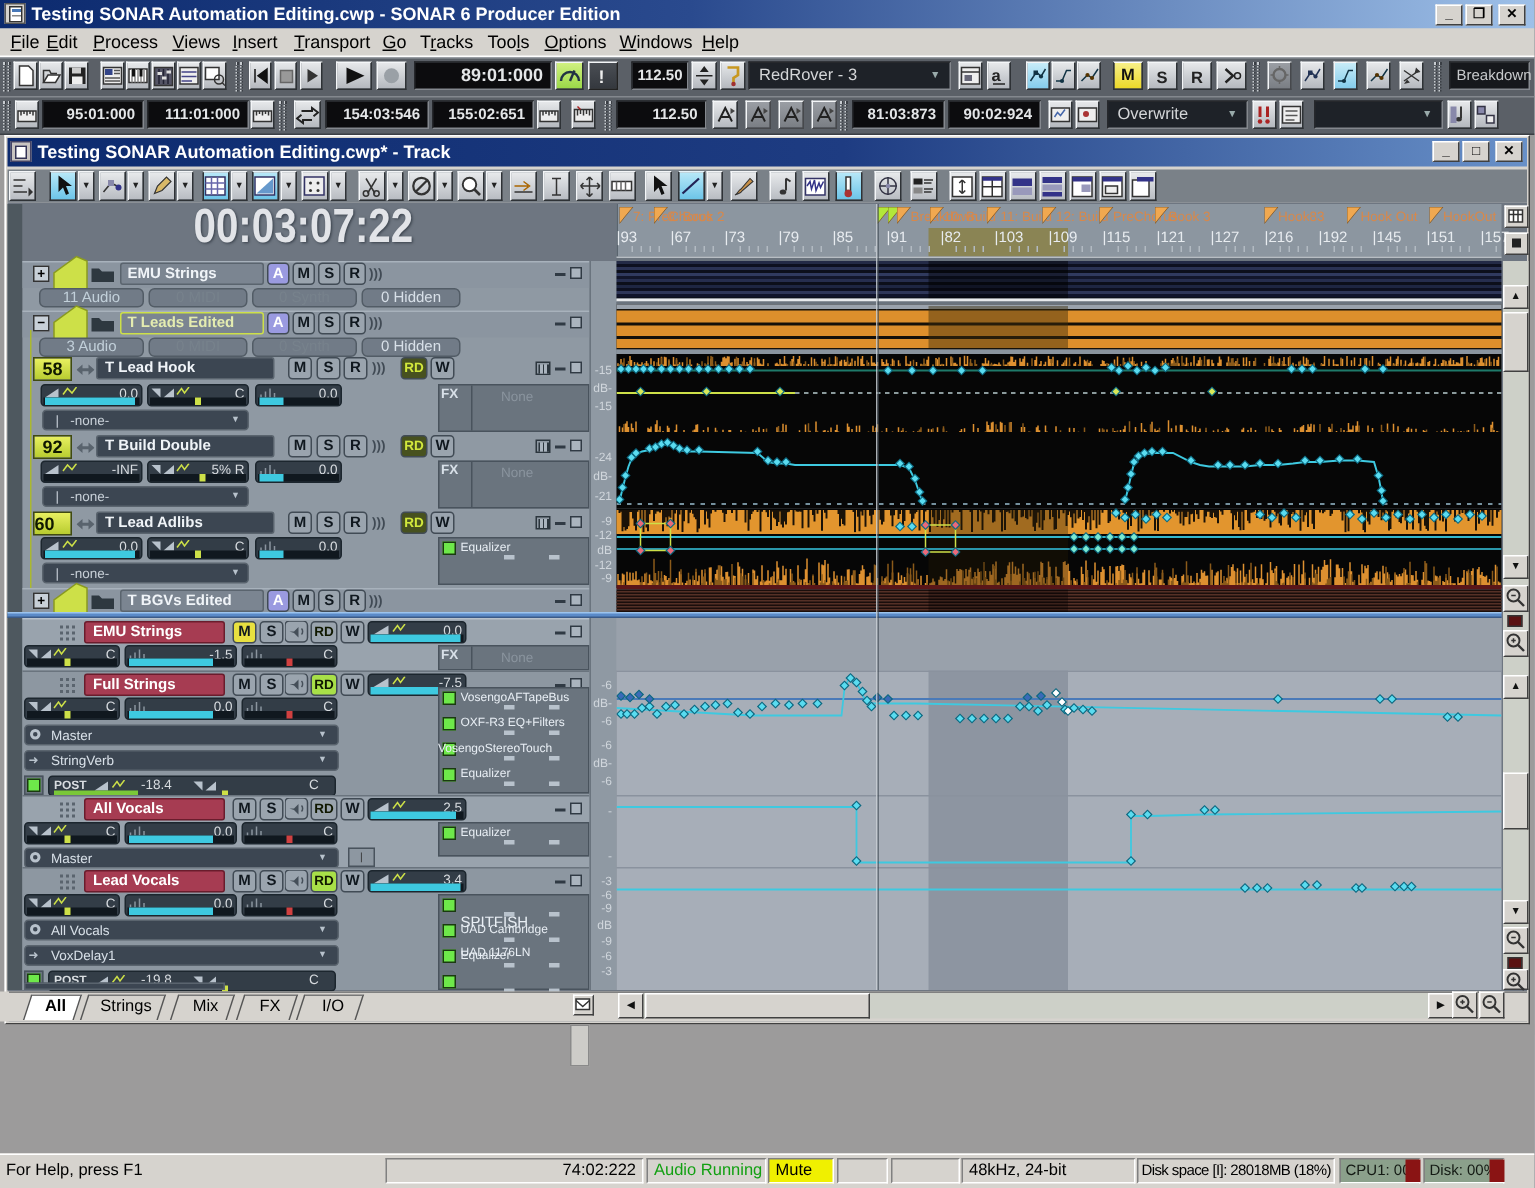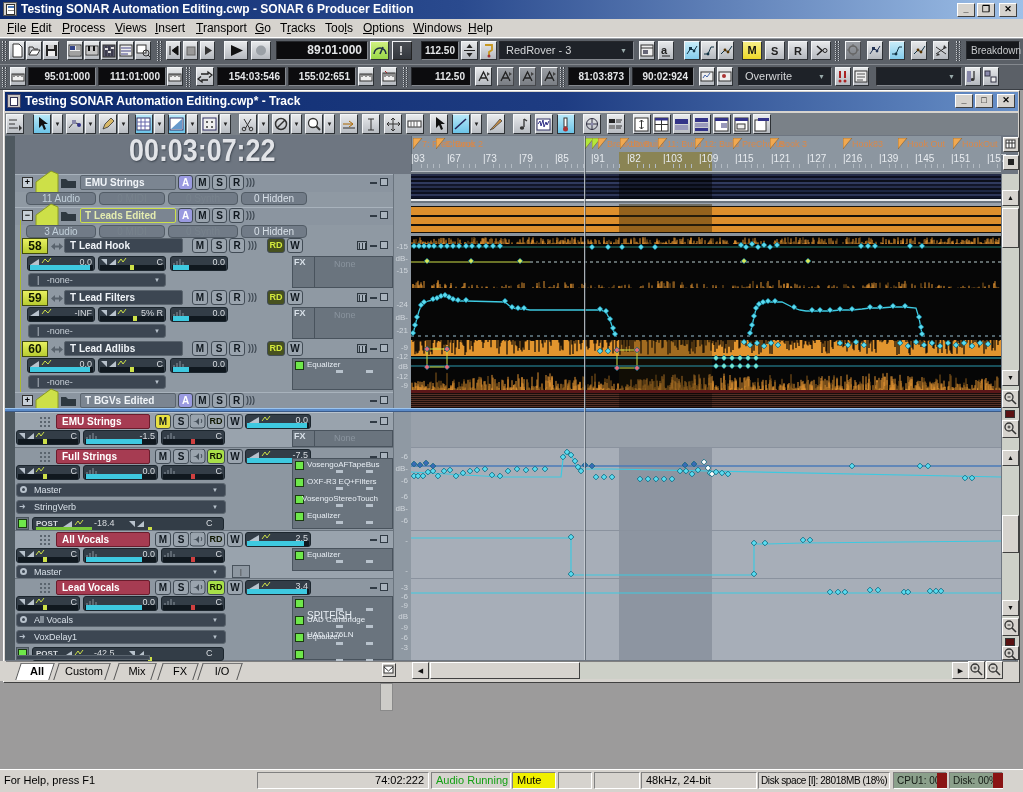--- a/index.html
+++ b/index.html
@@ -645,21 +645,21 @@
 <div style="left:807px;top:153px;width:34px;height:12px;color:#e8ecf0;font-size:10px;white-space:nowrap">|127</div>
 <div style="left:817px;top:164px;width:1px;height:4px;background:#b2bac2"></div>
 <div style="left:823px;top:164px;width:1px;height:4px;background:#b2bac2"></div>
 <div style="left:829px;top:164px;width:1px;height:4px;background:#b2bac2"></div>
 <div style="left:835px;top:164px;width:1px;height:4px;background:#b2bac2"></div>
 <div style="left:843px;top:153px;width:34px;height:12px;color:#e8ecf0;font-size:10px;white-space:nowrap">|216</div>
 <div style="left:853px;top:164px;width:1px;height:4px;background:#b2bac2"></div>
 <div style="left:859px;top:164px;width:1px;height:4px;background:#b2bac2"></div>
 <div style="left:865px;top:164px;width:1px;height:4px;background:#b2bac2"></div>
 <div style="left:871px;top:164px;width:1px;height:4px;background:#b2bac2"></div>
-<div style="left:879px;top:153px;width:34px;height:12px;color:#e8ecf0;font-size:10px;white-space:nowrap">|139</div>
+<div style="left:879px;top:153px;width:34px;height:12px;color:#e8ecf0;font-size:10px;white-space:nowrap">|192</div>
 <div style="left:889px;top:164px;width:1px;height:4px;background:#b2bac2"></div>
 <div style="left:895px;top:164px;width:1px;height:4px;background:#b2bac2"></div>
 <div style="left:901px;top:164px;width:1px;height:4px;background:#b2bac2"></div>
 <div style="left:907px;top:164px;width:1px;height:4px;background:#b2bac2"></div>
 <div style="left:915px;top:153px;width:34px;height:12px;color:#e8ecf0;font-size:10px;white-space:nowrap">|145</div>
 <div style="left:925px;top:164px;width:1px;height:4px;background:#b2bac2"></div>
 <div style="left:931px;top:164px;width:1px;height:4px;background:#b2bac2"></div>
 <div style="left:937px;top:164px;width:1px;height:4px;background:#b2bac2"></div>
 <div style="left:943px;top:164px;width:1px;height:4px;background:#b2bac2"></div>
 <div style="left:951px;top:153px;width:34px;height:12px;color:#e8ecf0;font-size:10px;white-space:nowrap">|151</div>
@@ -766,25 +766,25 @@
   </svg>
 <div style="left:196px;top:258px;width:29px;height:9px;color:#d8dce0;font-size:9px;text-align:right;line-height:9px">0.0</div>
 <div style="left:172px;top:265px;width:54px;height:5px;background:#10181f"></div>
 <div style="left:173px;top:265px;width:16px;height:5px;background:#3ec9e0"></div>
 <div style="left:28px;top:273px;width:138px;height:14px;background:#3c4652;border:1px solid #5a646e;border-radius:3px;color:#c8d0d8;font-size:9px;line-height:12px;padding-left:8px">|&nbsp;&nbsp;&nbsp;-none-</div>
 <div style="left:154px;top:277px;width:8px;height:7px;color:#b8c2cc;font-size:6px">▼</div>
 <div style="left:292px;top:256px;width:101px;height:32px;background:#6a747e;border:1px solid #49535d"></div>
 <div style="left:294px;top:257px;width:18px;height:10px;color:#d8e0e8;font-size:9px;font-weight:bold">FX</div>
 <div style="left:314px;top:257px;width:1px;height:30px;background:#49535d"></div>
 <div style="left:334px;top:259px;width:40px;height:10px;color:#8a949e;font-size:9px">None</div>
-<div style="left:22px;top:290px;width:26px;height:16px;background:linear-gradient(#e8f060,#b8cc30);border:1px solid #404a10;color:#101800;font-size:12px;font-weight:bold;text-align:center;line-height:15px">59</div>
+<div style="left:22px;top:290px;width:26px;height:16px;background:linear-gradient(#e8f060,#b8cc30);border:1px solid #404a10;color:#101800;font-size:12px;font-weight:bold;text-align:center;line-height:15px">92</div>
 <svg style="left:51px;top:294px" width="12" height="9">
     <path d="M0 4.5l4-3.5v2.5h4V1l4 3.5-4 3.5V5.5H4V8z" fill="#59636d"></path>
   </svg>
-<div style="left:64px;top:290px;width:119px;height:15px;background:#3c4652;border:1px solid #5a646e;border-radius:2px;color:#f0f4f8;font-size:10px;font-weight:bold;line-height:13px;padding-left:5px;white-space:nowrap">T Lead Filters</div>
+<div style="left:64px;top:290px;width:119px;height:15px;background:#3c4652;border:1px solid #5a646e;border-radius:2px;color:#f0f4f8;font-size:10px;font-weight:bold;line-height:13px;padding-left:5px;white-space:nowrap">T Build Double</div>
 <div style="left:192px;top:290px;width:16px;height:15px;background:#9aa4ae;border:1px solid #414b55;border-radius:3px;color:#10181f;font-size:10px;font-weight:bold;text-align:center;line-height:13px;">M</div>
 <div style="left:211px;top:290px;width:16px;height:15px;background:#9aa4ae;border:1px solid #414b55;border-radius:3px;color:#10181f;font-size:10px;font-weight:bold;text-align:center;line-height:13px;">S</div>
 <div style="left:229px;top:290px;width:16px;height:15px;background:#9aa4ae;border:1px solid #414b55;border-radius:3px;color:#10181f;font-size:10px;font-weight:bold;text-align:center;line-height:13px;">R</div>
 <div style="left:248px;top:292px;width:18px;height:12px;color:#404a54;font-size:9px;font-weight:bold">)))</div>
 <div style="left:267px;top:290px;width:18px;height:15px;background:#47511f;border:1px solid #414b55;border-radius:3px;color:#d2e83c;font-size:9px;font-weight:bold;text-align:center;line-height:13px;">RD</div>
 <div style="left:287px;top:290px;width:16px;height:15px;background:#9aa4ae;border:1px solid #414b55;border-radius:3px;color:#10181f;font-size:10px;font-weight:bold;text-align:center;line-height:13px;">W</div>
 <div style="left:357px;top:293px;width:10px;height:9px;border:1px solid #2c363e">
     <div style="left:1px;top:1px;width:7px;height:6px;background:repeating-linear-gradient(90deg,#2c363e 0 1px,#aab4be 1px 3px)"></div>
   </div>
 <div style="left:370px;top:297px;width:7px;height:2px;background:#303a44"></div>
@@ -810,21 +810,21 @@
   </svg>
 <div style="left:196px;top:309px;width:29px;height:9px;color:#d8dce0;font-size:9px;text-align:right;line-height:9px">0.0</div>
 <div style="left:172px;top:316px;width:54px;height:5px;background:#10181f"></div>
 <div style="left:173px;top:316px;width:16px;height:5px;background:#3ec9e0"></div>
 <div style="left:28px;top:324px;width:138px;height:14px;background:#3c4652;border:1px solid #5a646e;border-radius:3px;color:#c8d0d8;font-size:9px;line-height:12px;padding-left:8px">|&nbsp;&nbsp;&nbsp;-none-</div>
 <div style="left:154px;top:328px;width:8px;height:7px;color:#b8c2cc;font-size:6px">▼</div>
 <div style="left:292px;top:307px;width:101px;height:32px;background:#6a747e;border:1px solid #49535d"></div>
 <div style="left:294px;top:308px;width:18px;height:10px;color:#d8e0e8;font-size:9px;font-weight:bold">FX</div>
 <div style="left:314px;top:308px;width:1px;height:30px;background:#49535d"></div>
 <div style="left:334px;top:310px;width:40px;height:10px;color:#8a949e;font-size:9px">None</div>
-<div style="left:22px;top:341px;width:26px;height:16px;background:linear-gradient(#e8f060,#b8cc30);border:1px solid #404a10;color:#101800;font-size:12px;font-weight:bold;text-align:center;line-height:15px">60</div>
+<div style="left:22px;top:341px;width:26px;height:16px;background:linear-gradient(#e8f060,#b8cc30);border:1px solid #404a10;color:#101800;font-size:12px;font-weight:bold;text-align:left;line-height:15px">60</div>
 <svg style="left:51px;top:345px" width="12" height="9">
     <path d="M0 4.5l4-3.5v2.5h4V1l4 3.5-4 3.5V5.5H4V8z" fill="#59636d"></path>
   </svg>
 <div style="left:64px;top:341px;width:119px;height:15px;background:#3c4652;border:1px solid #5a646e;border-radius:2px;color:#f0f4f8;font-size:10px;font-weight:bold;line-height:13px;padding-left:5px;white-space:nowrap">T Lead Adlibs</div>
 <div style="left:192px;top:341px;width:16px;height:15px;background:#9aa4ae;border:1px solid #414b55;border-radius:3px;color:#10181f;font-size:10px;font-weight:bold;text-align:center;line-height:13px;">M</div>
 <div style="left:211px;top:341px;width:16px;height:15px;background:#9aa4ae;border:1px solid #414b55;border-radius:3px;color:#10181f;font-size:10px;font-weight:bold;text-align:center;line-height:13px;">S</div>
 <div style="left:229px;top:341px;width:16px;height:15px;background:#9aa4ae;border:1px solid #414b55;border-radius:3px;color:#10181f;font-size:10px;font-weight:bold;text-align:center;line-height:13px;">R</div>
 <div style="left:248px;top:343px;width:18px;height:12px;color:#404a54;font-size:9px;font-weight:bold">)))</div>
 <div style="left:267px;top:341px;width:18px;height:15px;background:#47511f;border:1px solid #414b55;border-radius:3px;color:#d2e83c;font-size:9px;font-weight:bold;text-align:center;line-height:13px;">RD</div>
 <div style="left:287px;top:341px;width:16px;height:15px;background:#9aa4ae;border:1px solid #414b55;border-radius:3px;color:#10181f;font-size:10px;font-weight:bold;text-align:center;line-height:13px;">W</div>
@@ -1012,21 +1012,21 @@
 <div style="left:292px;top:458px;width:101px;height:71px;background:#6a747e;border:1px solid #49535d"></div>
 <div style="left:295px;top:461px;width:9px;height:9px;background:#6ee84a;border:1px solid #1a3a10"></div>
 <div style="left:307px;top:460px;width:84px;height:11px;color:#e8eef4;font-size:8px;white-space:nowrap;overflow:hidden">VosengoAFTapeBus</div>
 <div style="left:336px;top:470px;width:7px;height:3px;background:#b8c2cc"></div>
 <div style="left:366px;top:470px;width:7px;height:3px;background:#b8c2cc"></div>
 <div style="left:295px;top:478px;width:9px;height:9px;background:#6ee84a;border:1px solid #1a3a10"></div>
 <div style="left:307px;top:477px;width:84px;height:11px;color:#e8eef4;font-size:8px;white-space:nowrap;overflow:hidden">OXF-R3 EQ+Filters</div>
 <div style="left:336px;top:487px;width:7px;height:3px;background:#b8c2cc"></div>
 <div style="left:366px;top:487px;width:7px;height:3px;background:#b8c2cc"></div>
 <div style="left:295px;top:495px;width:9px;height:9px;background:#6ee84a;border:1px solid #1a3a10"></div>
-<div style="left:302px;top:494px;width:84px;height:11px;color:#e8eef4;font-size:8px;white-space:nowrap;overflow:hidden">VosengoStereoTouch</div>
+<div style="left:292px;top:494px;width:84px;height:11px;color:#e8eef4;font-size:8px;white-space:nowrap;overflow:hidden">VosengoStereoTouch</div>
 <div style="left:336px;top:504px;width:7px;height:3px;background:#b8c2cc"></div>
 <div style="left:366px;top:504px;width:7px;height:3px;background:#b8c2cc"></div>
 <div style="left:295px;top:512px;width:9px;height:9px;background:#6ee84a;border:1px solid #1a3a10"></div>
 <div style="left:307px;top:511px;width:84px;height:11px;color:#e8eef4;font-size:8px;white-space:nowrap;overflow:hidden">Equalizer</div>
 <div style="left:336px;top:521px;width:7px;height:3px;background:#b8c2cc"></div>
 <div style="left:366px;top:521px;width:7px;height:3px;background:#b8c2cc"></div>
 <div style="left:15px;top:530px;width:378px;height:48px;background:#99a3ad;border-top:1px solid #6a747e"></div>
 <div style="left:40px;top:535px;width:2px;height:2px;background:#5a646e"></div>
 <div style="left:44px;top:535px;width:2px;height:2px;background:#5a646e"></div>
 <div style="left:48px;top:535px;width:2px;height:2px;background:#5a646e"></div>
@@ -1146,21 +1146,21 @@
 <div style="left:19px;top:632px;width:10px;height:9px;color:#b8c2cc;font-size:8px;line-height:9px">➜</div>
 <div style="left:212px;top:634px;width:8px;height:7px;color:#b8c2cc;font-size:6px">▼</div>
 <div style="left:16px;top:647px;width:13px;height:13px;background:#6a747e;border:1px solid #49535d"></div>
 <div style="left:18px;top:649px;width:9px;height:9px;background:#6ee84a;border:1px solid #1a3a10"></div>
 <div style="left:32px;top:647px;width:192px;height:14px;background:#333d47;border:1px solid #1c262e;border-radius:3px"></div>
 <div style="left:36px;top:649px;width:26px;height:9px;color:#d8dce0;font-size:8px;font-weight:bold;line-height:9px">POST</div>
 <svg style="left:62px;top:650px" width="30" height="8">
     <path d="M1 7L10 1v6z" fill="#b8c2cc"></path>
     <path d="M13 5l3-4 2 3 3-4" stroke="#cde048" fill="none"></path>
   </svg>
-<div style="left:94px;top:649px;width:30px;height:9px;color:#d8dce0;font-size:9px;line-height:9px">-42.5</div>
+<div style="left:94px;top:649px;width:30px;height:9px;color:#d8dce0;font-size:9px;line-height:9px">-19.8</div>
 <svg style="left:128px;top:650px" width="22" height="8">
     <path d="M1 1l6 6V1zM9 7l7-6v6z" fill="#b8c2cc"></path>
   </svg>
 <div style="left:206px;top:649px;width:14px;height:9px;color:#d8dce0;font-size:9px;line-height:9px">C</div>
 <div style="left:36px;top:657px;width:56px;height:3px;background:#7ac838"></div>
 <div style="left:148px;top:657px;width:4px;height:4px;background:#cde048"></div>
 <div style="left:16px;top:655px;width:134px;height:5px;background:#3c4652;border:1px solid #5a646e"></div>
 <div style="left:292px;top:596px;width:101px;height:64px;background:#6a747e;border:1px solid #49535d"></div>
 <div style="left:295px;top:599px;width:9px;height:9px;background:#6ee84a;border:1px solid #1a3a10"></div>
 <div style="left:307px;top:630px;width:84px;height:11px;color:#e8eef4;font-size:8px;white-space:nowrap;overflow:hidden">UAD 1176LN</div>
@@ -1532,21 +1532,21 @@
     <svg width="15" height="14">
       <circle cx="6" cy="6" r="4" fill="none" stroke="#333" stroke-width="1.3"></circle>
       <path d="M9 9l4 4" stroke="#333" stroke-width="1.6"></path>
       <path d="M4.5 6h3M6 4.5v3" stroke="#333"></path>
     </svg>
   </div>
 <div style="left:5px;top:661px;width:1013px;height:20px;background:#d6d3ce;border-top:1px solid #808080"></div>
 <div style="left:18px;top:663px;width:34px;height:17px;background:#ffffff;transform:skewX(-18deg);border-left:1px solid #555;border-right:1px solid #555;border-top:1px solid #777;position:absolute"></div>
 <div style="left:24px;top:664px;width:26px;height:15px;color:#000;font-size:11px;font-weight:bold;text-align:center;line-height:15px">All</div>
 <div style="left:56px;top:663px;width:52px;height:17px;background:#d6d3ce;transform:skewX(-18deg);border-left:1px solid #555;border-right:1px solid #555;border-top:1px solid #777;position:absolute"></div>
-<div style="left:62px;top:664px;width:44px;height:15px;color:#000;font-size:11px;font-weight:normal;text-align:center;line-height:15px">Custom</div>
+<div style="left:62px;top:664px;width:44px;height:15px;color:#000;font-size:11px;font-weight:normal;text-align:center;line-height:15px">Strings</div>
 <div style="left:116px;top:663px;width:38px;height:17px;background:#d6d3ce;transform:skewX(-18deg);border-left:1px solid #555;border-right:1px solid #555;border-top:1px solid #777;position:absolute"></div>
 <div style="left:122px;top:664px;width:30px;height:15px;color:#000;font-size:11px;font-weight:normal;text-align:center;line-height:15px">Mix</div>
 <div style="left:160px;top:663px;width:36px;height:17px;background:#d6d3ce;transform:skewX(-18deg);border-left:1px solid #555;border-right:1px solid #555;border-top:1px solid #777;position:absolute"></div>
 <div style="left:166px;top:664px;width:28px;height:15px;color:#000;font-size:11px;font-weight:normal;text-align:center;line-height:15px">FX</div>
 <div style="left:200px;top:663px;width:40px;height:17px;background:#d6d3ce;transform:skewX(-18deg);border-left:1px solid #555;border-right:1px solid #555;border-top:1px solid #777;position:absolute"></div>
 <div style="left:206px;top:664px;width:32px;height:15px;color:#000;font-size:11px;font-weight:normal;text-align:center;line-height:15px">I/O</div>
 <div style="left:0px;top:661px;width:6px;height:20px;background:#d6d3ce"></div>
 <div style="left:382px;top:663px;width:14px;height:14px;background:#d6d3ce;border-top:1px solid #fff;border-left:1px solid #fff;border-right:1px solid #404040;border-bottom:1px solid #404040;">
     <svg width="12" height="12">
       <rect x="1" y="2" width="9" height="7" fill="#fff" stroke="#333"></rect>

